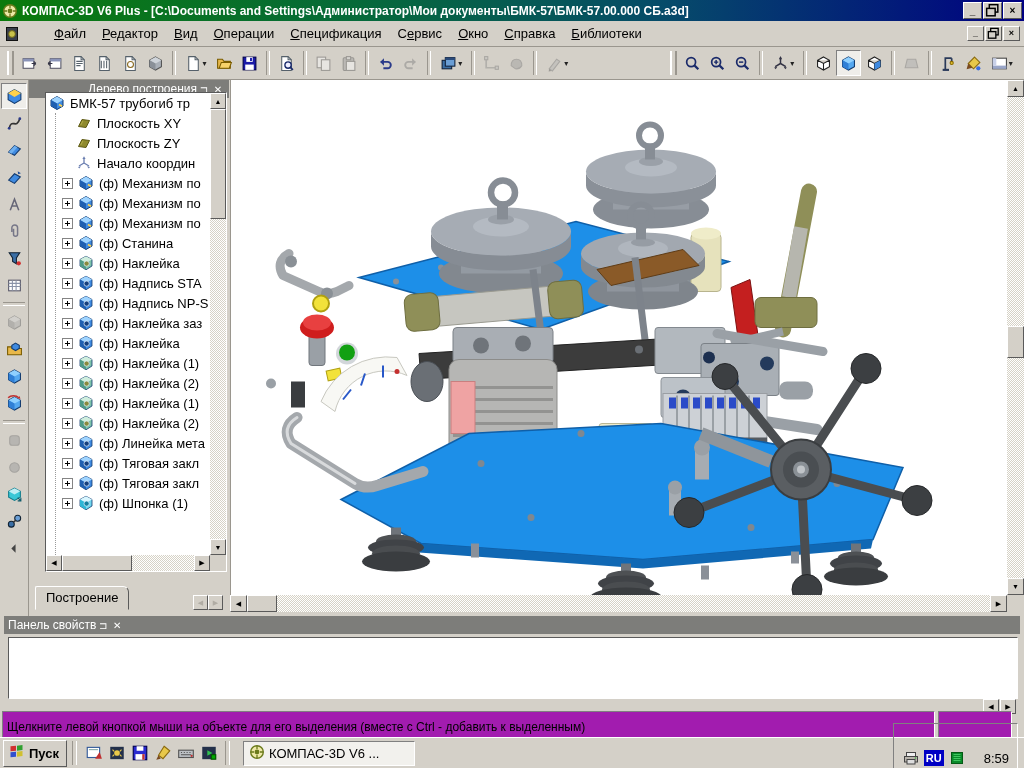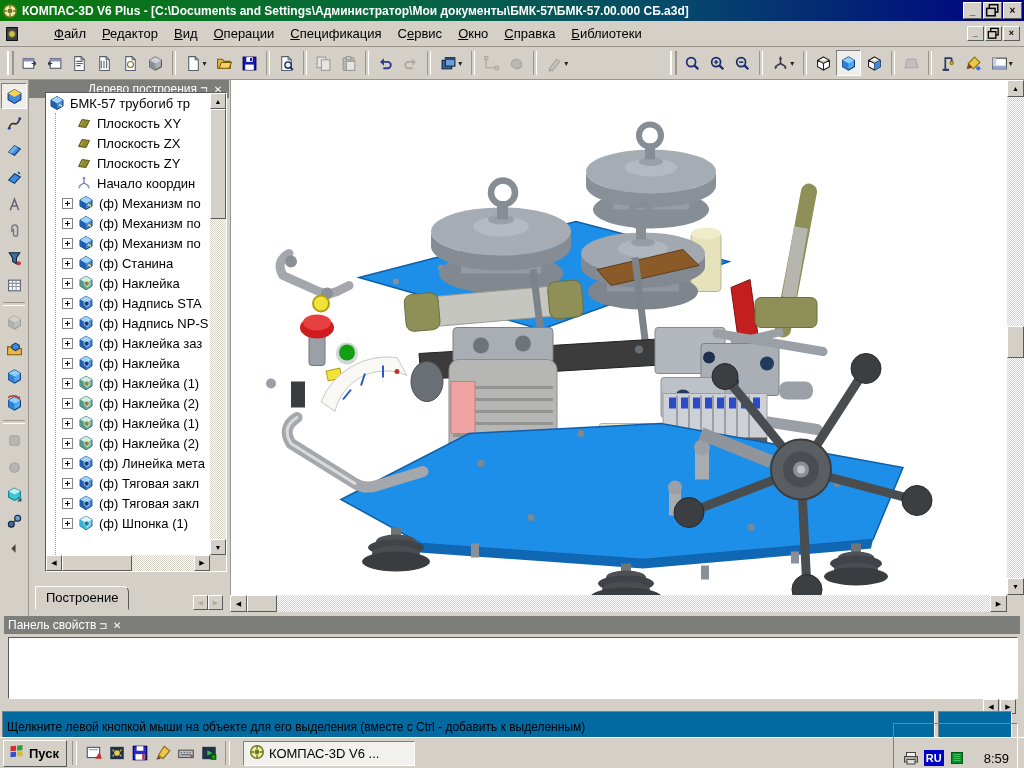--- a/index.html
+++ b/index.html
@@ -81,21 +81,21 @@
   .sbcorner{position:absolute;right:0;bottom:0;width:17px;height:17px;background:#d4d0c8;}
   
   .prophdr{position:absolute;left:4px;top:616px;width:1016px;height:18px;background:#7d7d7a;color:#fff;
     font-size:12px;display:flex;align-items:center;padding:0 4px;box-sizing:border-box;}
   .propbody{position:absolute;left:8px;top:637px;width:1008px;height:60px;
     border:1px solid;border-color:#5a5a5a #fff #fff #5a5a5a;background:#fff;}
   .proptabs{position:absolute;left:8px;top:699px;width:1008px;height:16px;display:flex;justify-content:flex-end;}
   .proptabs .sbbtn{width:16px;height:15px;margin-left:1px;font-size:7px;}
   
   .statusbar{position:absolute;left:0;top:716px;width:1024px;height:21px;background:#d4d0c8;display:flex;align-items:center;}
-  .statuscell{border:1px solid;border-color:#808080 #fff #fff #808080;background:#0369a1;height:31px;
+  .statuscell{border:1px solid;border-color:#808080 #fff #fff #808080;background:#a21caf;height:31px;
     font-size:12px;display:flex;align-items:center;padding:0 4px;box-sizing:border-box;white-space:nowrap;overflow:hidden;}
   
   .taskbar{position:absolute;left:0;top:737px;width:1024px;height:31px;background:#d4d0c8;border-top:1px solid #fff;
     display:flex;align-items:center;box-sizing:border-box;}
   .startbtn{margin-left:3px;height:25px;padding:0 7px 0 4px;display:flex;align-items:center;font-weight:bold;font-size:13px;}
   .startbtn svg{width:18px;height:16px;margin-right:3px;}
   .tbsep2{width:3px;height:24px;margin:0 5px;border-left:1px solid #9a968e;border-right:1px solid #fff;}
   .qlicon{width:21px;height:21px;margin:0 1px;display:flex;align-items:center;justify-content:center;}
   .qlicon svg{width:18px;height:18px;}
   .taskbtn{height:25px;width:172px;margin-left:8px;display:flex;align-items:center;padding:0 5px;box-sizing:border-box;
@@ -500,28 +500,20 @@
               </svg></span>
             <span>БМК-57 трубогиб тр</span>
           </div>
           <div class="trow" style="padding-left: 16px;">
             <span style="flex: 0 0 14px;"></span>
             <span class="icon"><svg viewBox="0 0 16 16">
                 <path d="M2.5 11.5 6 4.5l7.5 1-3.5 7z" fill="#8f8a2e" stroke="#5e5a14"></path>
                 <path d="M4.8 10 7 5.8" stroke="#b3ad4a"></path>
               </svg></span>
             <span>Плоскость XY</span>
-          </div>
-          <div class="trow" style="padding-left: 16px;">
-            <span style="flex: 0 0 14px;"></span>
-            <span class="icon"><svg viewBox="0 0 16 16">
-                <path d="M2.5 11.5 6 4.5l7.5 1-3.5 7z" fill="#8f8a2e" stroke="#5e5a14"></path>
-                <path d="M4.8 10 7 5.8" stroke="#b3ad4a"></path>
-              </svg></span>
-            <span>Плоскость ZX</span>
           </div>
           <div class="trow" style="padding-left: 16px;">
             <span style="flex: 0 0 14px;"></span>
             <span class="icon"><svg viewBox="0 0 16 16">
                 <path d="M2.5 11.5 6 4.5l7.5 1-3.5 7z" fill="#8f8a2e" stroke="#5e5a14"></path>
                 <path d="M4.8 10 7 5.8" stroke="#b3ad4a"></path>
               </svg></span>
             <span>Плоскость ZY</span>
           </div>
           <div class="trow" style="padding-left: 16px;">

